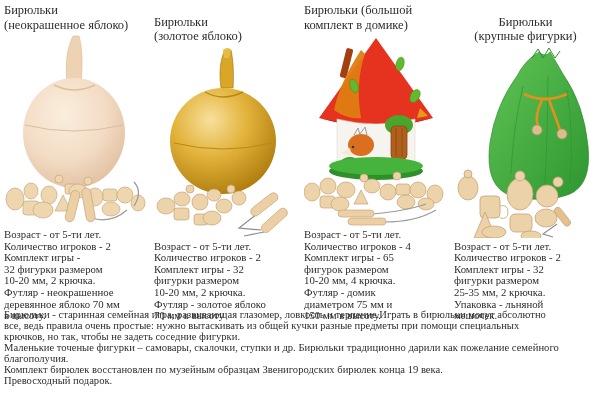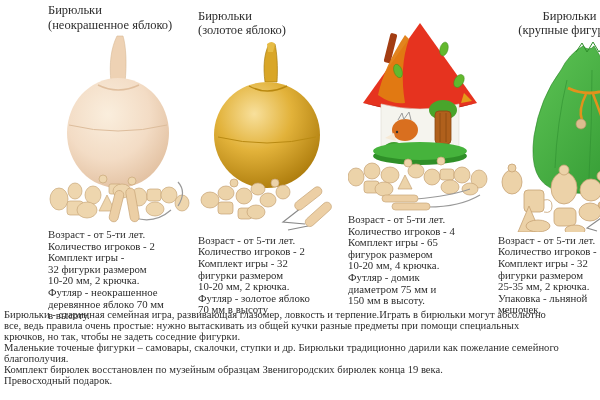--- a/index.html
+++ b/index.html
@@ -1,21 +1,21 @@
 <!DOCTYPE html>
 <html><head>
 <meta charset="utf-8">
 <style>
   html,body{margin:0;padding:0;}
   body{
     width:600px;height:400px;background:#ffffff;overflow:hidden;
     font-family:"Liberation Serif","DejaVu Serif",serif;color:#2e2e2e;
   }
   .page{width:600px;height:400px;position:relative;}
-  .columns{display:flex;align-items:center;margin-left:44px;}
+  .columns{display:flex;align-items:flex-end;}
   .col{width:150px;box-sizing:border-box;padding:3px 3px 0 4px;}
   .title{
     font-size:12.5px;line-height:14.5px;white-space:pre-line;
     min-height:30px;letter-spacing:0;
   }
   .col-4 .title{text-align:center;}
   .photo{display:block;width:143px;height:192px;margin-top:1px;}
   .desc{
     font-size:10.8px;line-height:11.6px;white-space:pre-line;margin-top:3px;
   }
@@ -122,20 +122,22 @@
       <div class="desc">Возраст - от 5-ти лет.
 Количество игроков - 2
 Комплект игры - 32
 фигурки размером
 10-20 мм, 2 крючка.
 Футляр - золотое яблоко
 70 мм в высоту</div>
     </div>
 
     <div class="col col-3">
+      <div class="title">Бирюльки (большой
+комплект в домике)</div>
       <svg class="photo" viewBox="0 0 143 192" xmlns="http://www.w3.org/2000/svg">
         <g>
           <rect x="39" y="14" width="7" height="30" rx="2" fill="#a33d12" transform="rotate(14 42 29)"></rect>
           <path d="M72 4 L15 84 Q72 100 129 84 Z" fill="#e6331f"></path>
           <path d="M57 16 Q36 48 30 76 Q44 86 57 84 Q51 48 61 20 Z" fill="#e07d12" opacity="0.95"></path>
           <ellipse cx="50" cy="52" rx="4" ry="7" fill="#62b82e" stroke="#3f8f1c" stroke-width="0.5" transform="rotate(-20 50 52)"></ellipse>
           <ellipse cx="96" cy="30" rx="4" ry="7" fill="#62b82e" stroke="#3f8f1c" stroke-width="0.5" transform="rotate(15 96 30)"></ellipse>
           <ellipse cx="111" cy="62" rx="4.5" ry="7" fill="#62b82e" stroke="#3f8f1c" stroke-width="0.5" transform="rotate(30 111 62)"></ellipse>
           <path d="M116 74 l8 8 l-11 2 z" fill="#e49b1a"></path>
           <path d="M15 84 Q72 100 129 84 Q72 96 15 84" fill="#c1271a"></path>

